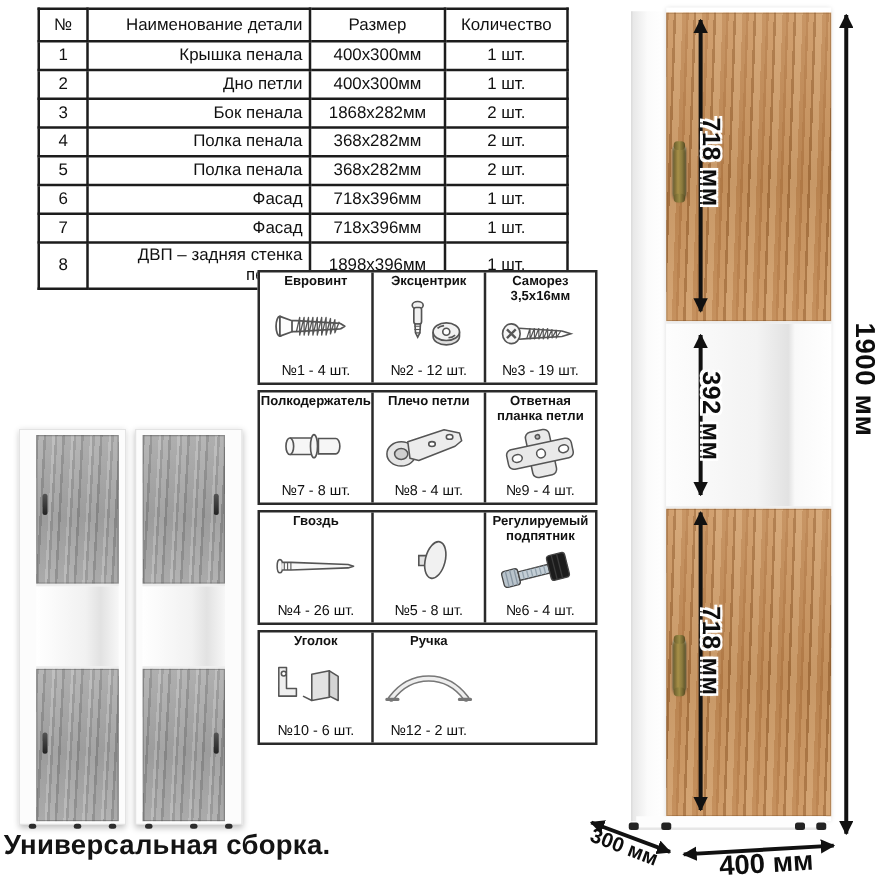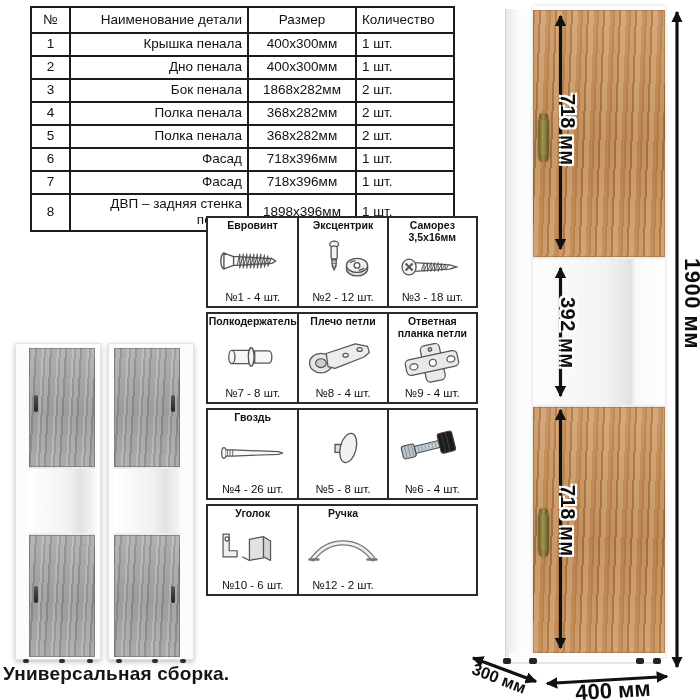--- a/index.html
+++ b/index.html
@@ -8,21 +8,21 @@
 
   
   .parts-table{position:absolute;left:30px;top:6px;border-collapse:collapse;table-layout:fixed;}
   .parts-table th,.parts-table td{border:2px solid #1c1c1c;font-size:13.5px;line-height:1.22;
           padding:1px 5px;vertical-align:middle;font-weight:normal;}
   .parts-table th{text-align:center;height:22px;}
   .parts-table td{height:19px;}
   .parts-table .c0{width:27px;text-align:center;}
   .parts-table .c1{width:166px;text-align:right;}
   .parts-table .c2{width:96px;text-align:center;}
-  .parts-table .c3{width:86px;text-align:left;}
+  .parts-table .c3{width:86px;text-align:center;}
 
   
   .hw-grid{position:absolute;left:206px;top:216px;width:272px;}
   .hw-row{display:flex;border:2px solid #2a2a2a;margin-bottom:4px;background:#fff;}
   .hw-cell{width:33.333%;box-sizing:border-box;border-left:2px solid #2a2a2a;
            display:flex;flex-direction:column;align-items:center;justify-content:space-between;
            height:88px;padding:2px 1px 3px;}
   .hw-cell:first-child{border-left:none;}
   .hw-title{font-size:10.5px;font-weight:bold;text-align:center;line-height:1.12;}
   .hw-icon{flex:1;display:flex;align-items:center;justify-content:center;width:100%;overflow:hidden;}
@@ -79,21 +79,21 @@
            border-radius:3px;background:linear-gradient(90deg,#6b5d2c,#9b8b45,#574b22);}
   .mc-handle::before{top:-2px;} .mc-handle::after{bottom:-2px;}
 
   
   .dims-svg{position:absolute;left:0;top:0;pointer-events:none;}
   .dim-v{position:absolute;writing-mode:vertical-rl;font-weight:bold;font-size:20px;color:#0d0d0d;
          letter-spacing:.5px;white-space:nowrap;
          text-shadow:-2px -2px 0 #fff,2px -2px 0 #fff,-2px 2px 0 #fff,2px 2px 0 #fff,0 0 4px #fff;}
   .dim-h{position:absolute;font-weight:bold;color:#0d0d0d;white-space:nowrap;text-align:center;}
 
-  .caption{position:absolute;left:3px;top:663px;font-size:19px;font-weight:bold;color:#141414;
+  .caption{position:absolute;left:3px;top:663px;font-size:22px;font-weight:bold;color:#141414;
          letter-spacing:.2px;}
 </style>
 </head>
 <body>
 
 <div class="screen">
 
   <table class="parts-table">
     <thead>
         <tr>
@@ -105,21 +105,21 @@
       </thead>
     <tbody>
         <tr>
           <td class="c0">1</td>
           <td class="c1">Крышка пенала</td>
           <td class="c2">400х300мм</td>
           <td class="c3">1 шт.</td>
         </tr>
         <tr>
           <td class="c0">2</td>
-          <td class="c1">Дно пенала</td>
+          <td class="c1">Дно петли</td>
           <td class="c2">400х300мм</td>
           <td class="c3">1 шт.</td>
         </tr>
         <tr>
           <td class="c0">3</td>
           <td class="c1">Бок пенала</td>
           <td class="c2">1868х282мм</td>
           <td class="c3">2 шт.</td>
         </tr>
         <tr>
@@ -194,21 +194,21 @@
           <div class="hw-icon">
             <svg viewBox="0 0 84 50">
               <g stroke="#555" stroke-width="1.5" fill="#f5f5f5">
                 <ellipse cx="16" cy="25" rx="8" ry="9"></ellipse>
                 <path d="M12 21 L20 29 M20 21 L12 29" stroke-width="2.2" fill="none"></path>
                 <path d="M23 20 L30 20.5 L62 22.5 M23 30 L30 29.5 L62 27.5 M62 22.5 L70 25 L62 27.5" fill="none"></path>
                 <path d="M30 29.5 L33 20 L33 30 L37 20 L37 30 L41 20 L41 30 L45 20 L45 30 L49 20 L49 30 L53 21 L53 29 L57 21.5 L57 28.5 L61 22.5" fill="none" stroke-width="1.1"></path>
               </g>
             </svg>
           </div>
-          <div class="hw-count">№3 - 18 шт.</div>
+          <div class="hw-count">№3 - 19 шт.</div>
         </div>
       </div>
       <div class="hw-row">
         <div class="hw-cell">
           <div class="hw-title">Полкодержатель</div>
           <div class="hw-icon">
             <svg viewBox="0 0 84 50">
               <g stroke="#555" stroke-width="1.5" fill="#f6f6f6">
                 <path d="M18 17.5 H40 V32.5 H18"></path>
                 <ellipse cx="18" cy="25" rx="3.5" ry="7.5"></ellipse>
@@ -270,20 +270,21 @@
             <svg viewBox="0 0 84 50">
               <g stroke="#555" stroke-width="1.5" fill="#f1f1f1">
                 <path d="M33 21 h9 v9 h-9 z" fill="#e2e2e2"></path>
                 <ellipse cx="48" cy="25" rx="9" ry="17" transform="rotate(14 48 25)"></ellipse>
               </g>
             </svg>
           </div>
           <div class="hw-count">№5 - 8 шт.</div>
         </div>
         <div class="hw-cell">
+          <div class="hw-title">Регулируемый подпятник</div>
           <div class="hw-icon">
             <svg viewBox="0 0 84 50">
               <g transform="rotate(-14 42 25)" stroke="#444" stroke-width="1.2">
                 <rect x="8" y="15" width="15" height="15" rx="3" fill="#b9c4cc"></rect>
                 <path d="M12 15 v15 M16 15 v15 M20 15 v15" fill="none" stroke="#8795a1"></path>
                 <rect x="23" y="18.5" width="28" height="8" fill="#c3ced6"></rect>
                 <path d="M27 18.5 v8 M31 18.5 v8 M35 18.5 v8 M39 18.5 v8 M43 18.5 v8 M47 18.5 v8" stroke="#93a2ad"></path>
                 <rect x="51" y="11" width="17" height="23" rx="3" fill="#1c1c1c"></rect>
                 <path d="M56 11 v23 M61 11 v23" stroke="#3c3c3c"></path>
               </g>

